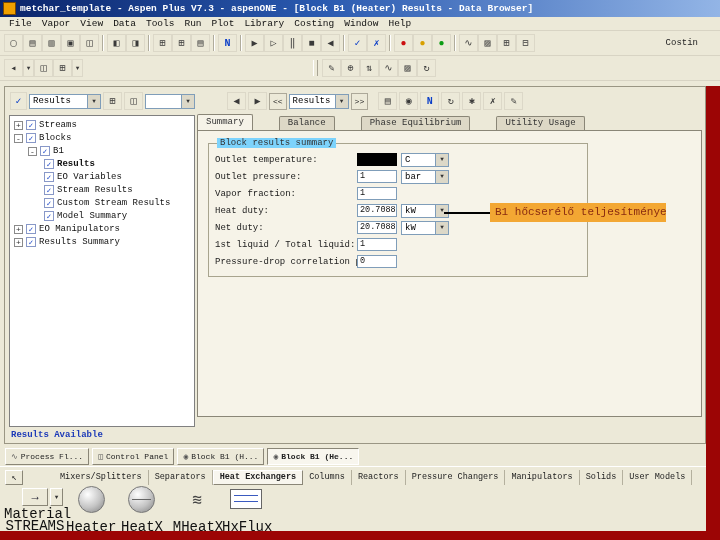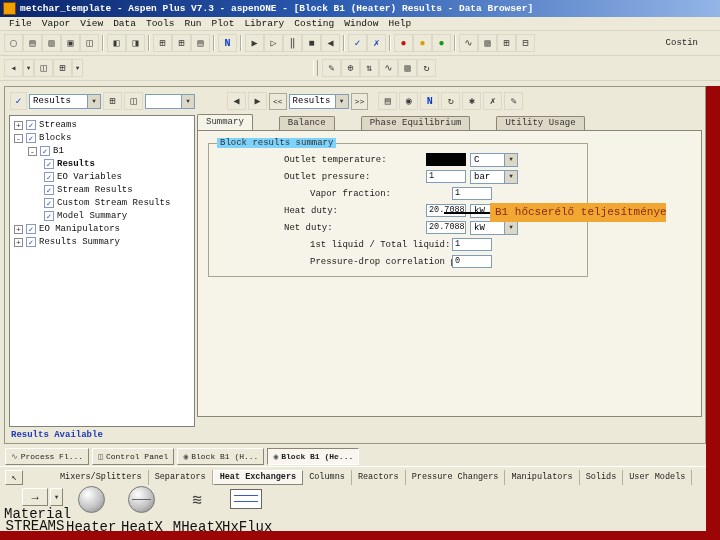--- a/index.html
+++ b/index.html
@@ -54,21 +54,21 @@
 
   
   .form-tabs{position:absolute;left:192px;top:28px;right:3px;height:15px;display:flex;align-items:flex-end;gap:25px;}
   .ftab{font-size:9px;padding:0 8px;height:13px;line-height:13px;background:#ddd8c6;border:1px solid #8a8677;
     border-bottom:none;margin-right:1px;color:#333;border-radius:2px 2px 0 0;white-space:nowrap;}
   .ftab.active{background:#f6f3e8;height:15px;line-height:15px;position:relative;z-index:2;}
   .form-body{position:absolute;left:192px;top:43px;right:3px;bottom:26px;background:#f6f3e8;border:1px solid #8a8677;}
   .groupbox{position:absolute;left:10px;top:12px;width:378px;height:132px;border:1px solid #a8a48e;}
   .group-title{position:absolute;left:8px;top:-6px;background:#7dd3fc;font-size:9px;padding:0 3px;color:#333;white-space:nowrap;}
   .rows{padding-top:7px;}
-  .frow{display:flex;align-items:center;height:17px;padding-left:6px;justify-content:center;}
+  .frow{display:flex;align-items:center;height:17px;padding-left:6px;}
   .flabel{width:142px;font-size:9px;color:#1a1a1a;flex:0 0 auto;white-space:nowrap;overflow:hidden;}
   .fvalue{width:40px;height:13px;background:#fff;border:1px solid #7f9db9;font-size:8.5px;line-height:11px;
     padding:0 2px;box-sizing:border-box;flex:0 0 auto;overflow:hidden;color:#111;}
   .fvalue.selected{background:#000;border-color:#000;color:#fff;}
   .funit{margin-left:4px;width:48px;height:14px;}
   .statusline{position:absolute;left:6px;bottom:3px;font-size:9px;font-weight:bold;color:#1c3ab8;}
 
   
   .anno-line{position:absolute;left:444px;top:212px;width:46px;height:2px;background:#000;}
   .anno-box{position:absolute;left:490px;top:203px;width:176px;height:19px;background:#f3a733;

